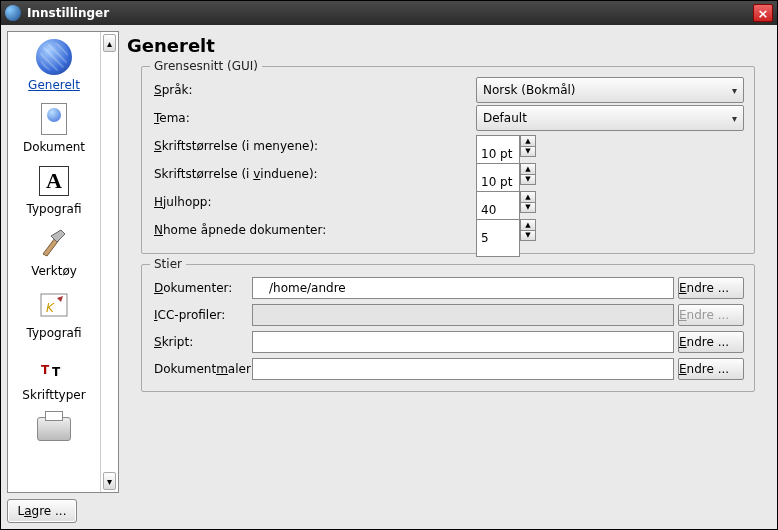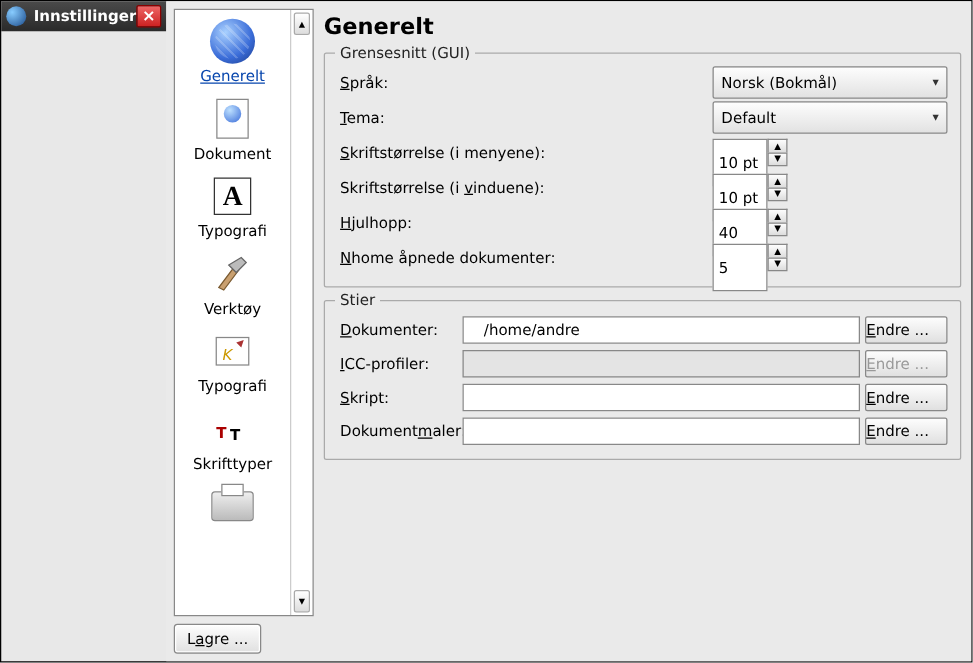--- a/index.html
+++ b/index.html
@@ -1,39 +1,39 @@
 <!DOCTYPE html>
 <html><head>
 <meta charset="utf-8">
 <style>
 * { box-sizing: border-box; margin: 0; padding: 0; font-family: "DejaVu Sans", Arial, sans-serif; font-size: 12px; }
 body { background: #4a4a4a; width: 778px; height: 530px; overflow: hidden; }
-.window { width: 778px; height: 530px; background: #e8e8e8; border: 1px solid #000; display: flex; flex-direction: row; }
+.window { width: 778px; height: 530px; background: #e8e8e8; border: 1px solid #000; display: flex; flex-direction: column; }
 .titlebar { height: 24px; background: linear-gradient(to bottom, #4a4a4a, #2a2a2a); display: flex; align-items: center; padding: 0 4px; color: #fff; }
 .titlebar-icon { width: 16px; height: 16px; background: radial-gradient(circle at 30% 30%, #88ccff, #1a4a8a); border-radius: 50%; margin-right: 6px; }
 .titlebar-title { font-weight: bold; flex: 1; color: #fff; }
 .close-btn { width: 20px; height: 18px; background: linear-gradient(to bottom, #e66, #c22); border: 1px solid #800; border-radius: 2px; display: flex; align-items: center; justify-content: center; color: #fff; font-weight: bold; cursor: pointer; font-size: 13px; }
 .dialog-body { flex: 1; display: flex; flex-direction: column; padding: 6px; background: #eaeaea; }
 .main-area { flex: 1; display: flex; gap: 6px; min-height: 0; }
 .sidebar-wrap { display: flex; flex-direction: column; width: 112px; }
 .sidebar { flex: 1; border: 1px solid #888; background: #fff; display: flex; flex-direction: column; }
 .sidebar-scroll { flex: 1; overflow: hidden; padding: 4px 2px; }
 .sidebar-item { display: flex; flex-direction: column; align-items: center; padding: 2px 0 6px; cursor: pointer; }
 .sidebar-item .icon { width: 40px; height: 38px; display: flex; align-items: center; justify-content: center; }
 .sidebar-item .label { text-align: center; margin-top: 2px; }
 .sidebar-item.selected .label { text-decoration: underline; color: #0645ad; }
 .sb-nav { display: flex; flex-direction: column; justify-content: space-between; width: 18px; border-left: 1px solid #ccc; }
 .sb-arrow { height: 18px; display: flex; align-items: center; justify-content: center; cursor: pointer; background: linear-gradient(to bottom, #fff, #ddd); border: 1px solid #aaa; border-radius: 2px; margin: 2px; font-size: 10px; }
 .save-btn { margin-top: 6px; height: 24px; width: 70px; border: 1px solid #888; background: linear-gradient(to bottom, #fdfdfd, #e0e0e0); border-radius: 3px; text-align: center; line-height: 22px; cursor: pointer; box-shadow: inset 0 0 0 1px #fff; }
 .save-btn u { text-decoration: underline; }
 .content { flex: 1; display: flex; flex-direction: column; min-width: 0; }
 .page-title { font-size: 18px; font-weight: bold; padding: 4px 2px 8px; }
-.groupbox { border: 1px solid #aaa; border-radius: 2px; margin: 2px 2px 8px; padding: 10px 10px 8px; position: relative; }
+.groupbox { border: 1px solid #aaa; border-radius: 2px; margin: 2px 16px 8px; padding: 10px 10px 8px; position: relative; }
 .groupbox-title { position: absolute; top: -8px; left: 8px; background: #eaeaea; padding: 0 4px; font-size: 12px; color: #222; }
-.row { display: flex; align-items: center; height: 26px; margin-bottom: 2px; }
+.row { display: flex; align-items: center; height: 26px; margin-bottom: 2px; gap: 24px; }
 .row-label { width: 300px; padding-left: 2px; }
 .row-label u { text-decoration: underline; }
 .combo { flex: 1; height: 26px; border: 1px solid #888; background: linear-gradient(to bottom, #fdfdfd, #e2e2e2); border-radius: 2px; display: flex; align-items: center; padding: 0 6px; cursor: pointer; position: relative; }
 .combo::after { content: "▾"; position: absolute; right: 6px; font-size: 10px; color: #333; }
 .spinner { display: flex; height: 22px; }
 .spinner input { width: 44px; height: 38px; border: 1px solid #888; padding: 0 4px; background: #fff; }
 .spin-btns { display: flex; flex-direction: column; width: 16px; }
 .spin-btns div { flex: 1; border: 1px solid #888; background: linear-gradient(to bottom, #fdfdfd, #ddd); display: flex; align-items: center; justify-content: center; font-size: 7px; cursor: pointer; }
 .spin-btns div:first-child { border-bottom: none; }
 .path-row { display: flex; align-items: center; height: 26px; margin-bottom: 1px; }

